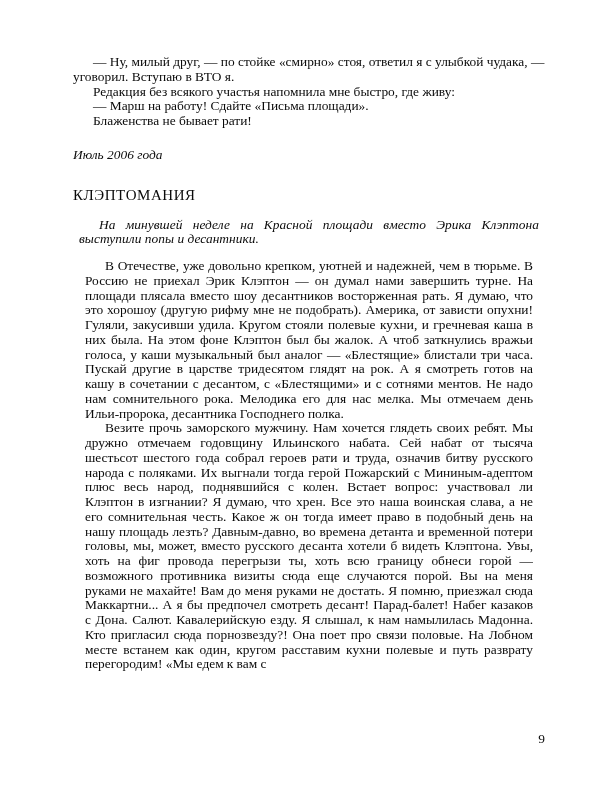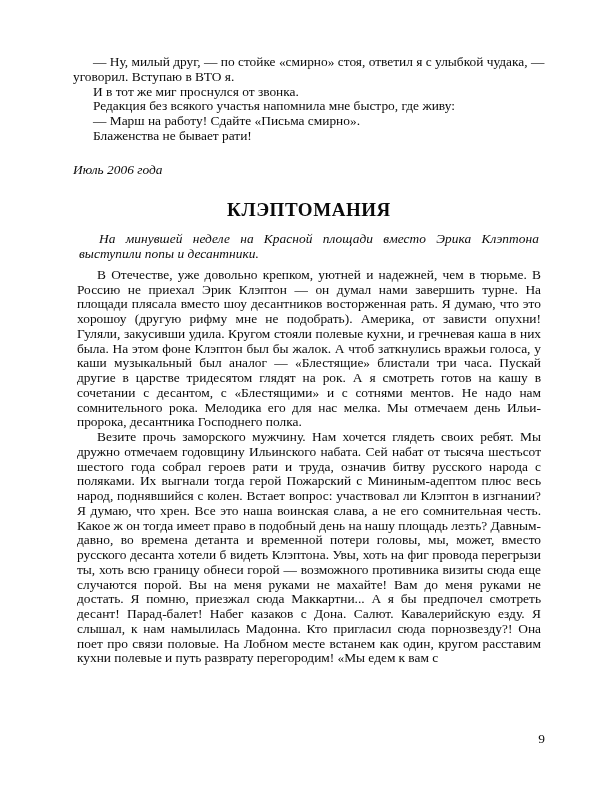--- a/index.html
+++ b/index.html
@@ -72,34 +72,34 @@
     font-style: italic;
     text-align: left;
     padding-right: 1px;
   }
 
   
   .chapter-title {
     margin: 0;
     padding-top: 25px;
     padding-bottom: 9px;
-    font-size: 19px;
+    font-size: 15px;
     line-height: 15px;
-    font-weight: bold;
-    text-align: center;
+    font-weight: normal;
+    text-align: left;
     letter-spacing: 0.55px;
   }
 
   .lead {
     margin: 6px;
     padding-bottom: 0px;
   }
 
   .body-block {
-    margin: 4px;
+    margin: 12px;
   }
 
   
   .folio {
     position: absolute;
     left: 0;
     top: 731px;
     width: 545px;
     text-align: right;
     font-size: 13.4px;
@@ -108,23 +108,22 @@
 </style>
 </head>
 <body>
 
 <div class="page">
 
   <div class="text-column">
 
     <div class="verse-block">
       <p class="verse">— Ну, милый друг, — по стойке «смирно» стоя, ответил я с улыбкой чудака, — уговорил. Вступаю в ВТО я.</p>
-      <p class="verse">И в тот же миг проснулся от звонка.</p>
       <p class="verse">Редакция без всякого участья напомнила мне быстро, где живу:</p>
-      <p class="verse">— Марш на работу! Сдайте «Письма смирно».</p>
+      <p class="verse">— Марш на работу! Сдайте «Письма площади».</p>
       <p class="verse">Блаженства не бывает рати!</p>
     </div>
 
     <p class="dateline">Июль 2006 года</p>
 
     <h1 class="chapter-title">КЛЭПТОМАНИЯ</h1>
 
     <p class="para indent italic lead">На минувшей неделе на Красной площади вместо Эрика Клэптона выступили попы и десантники.</p>
 
     <div class="body-block">

